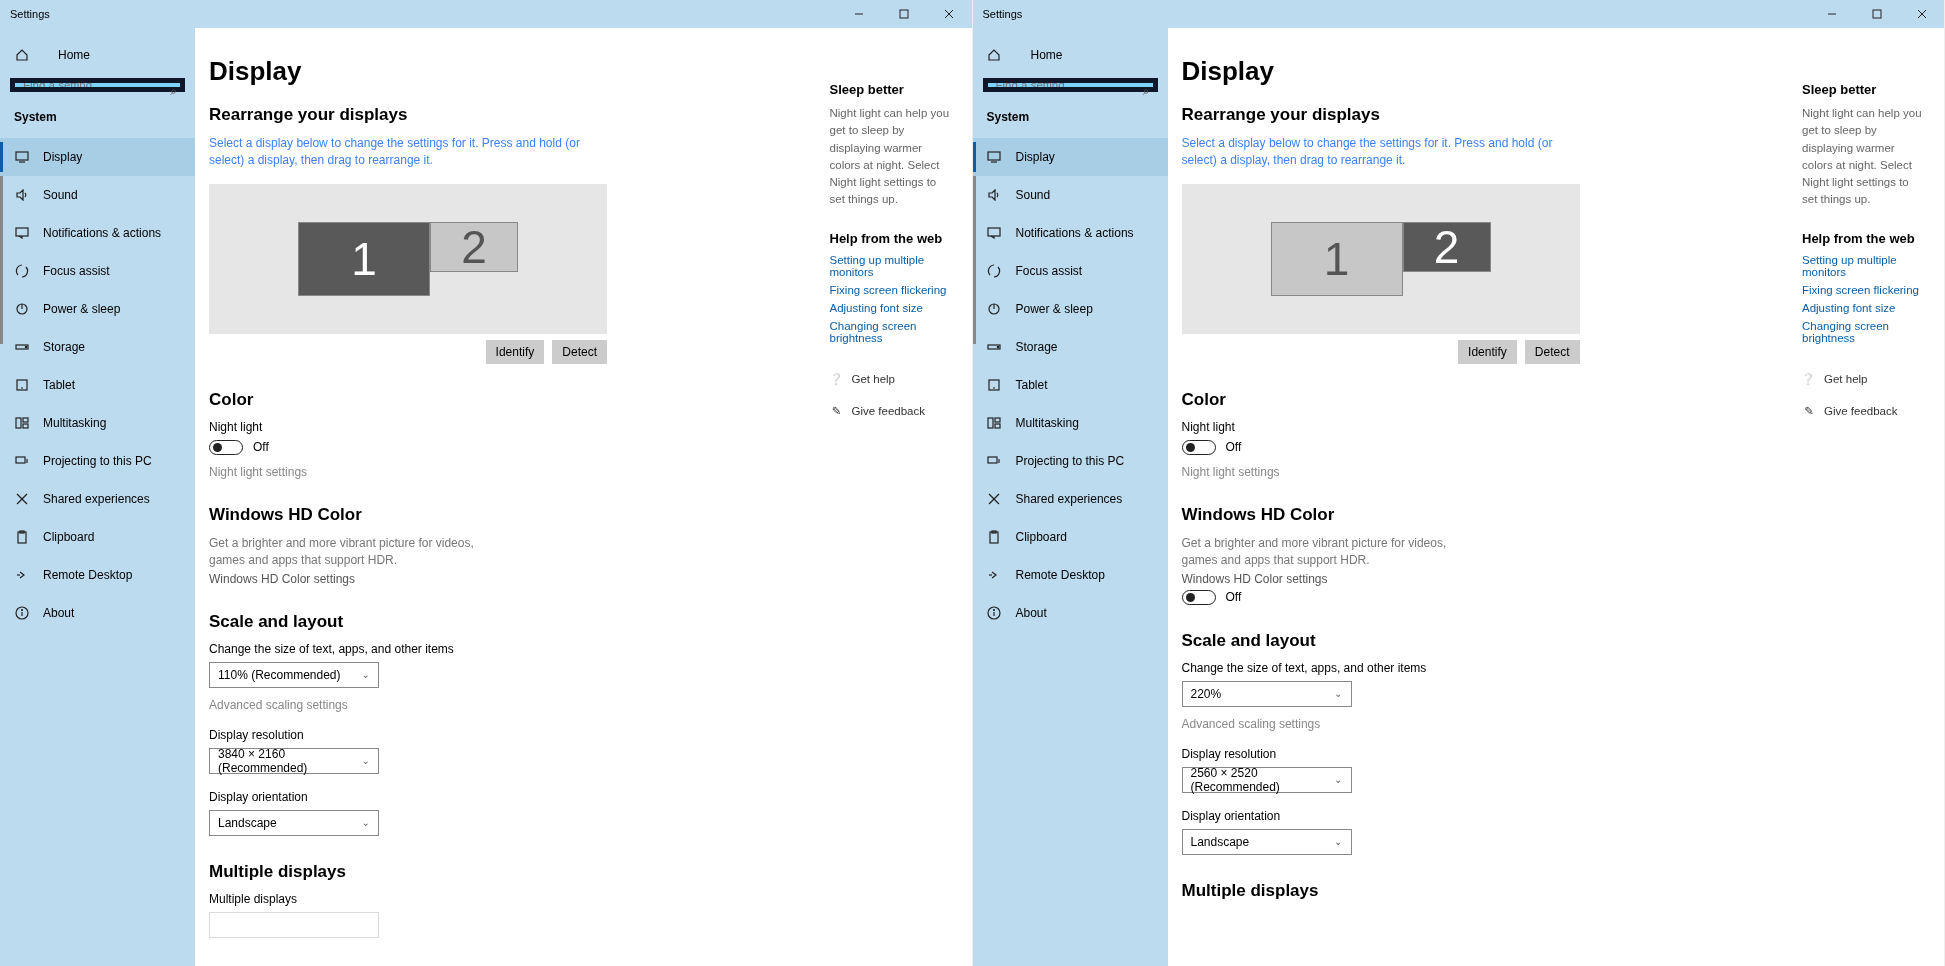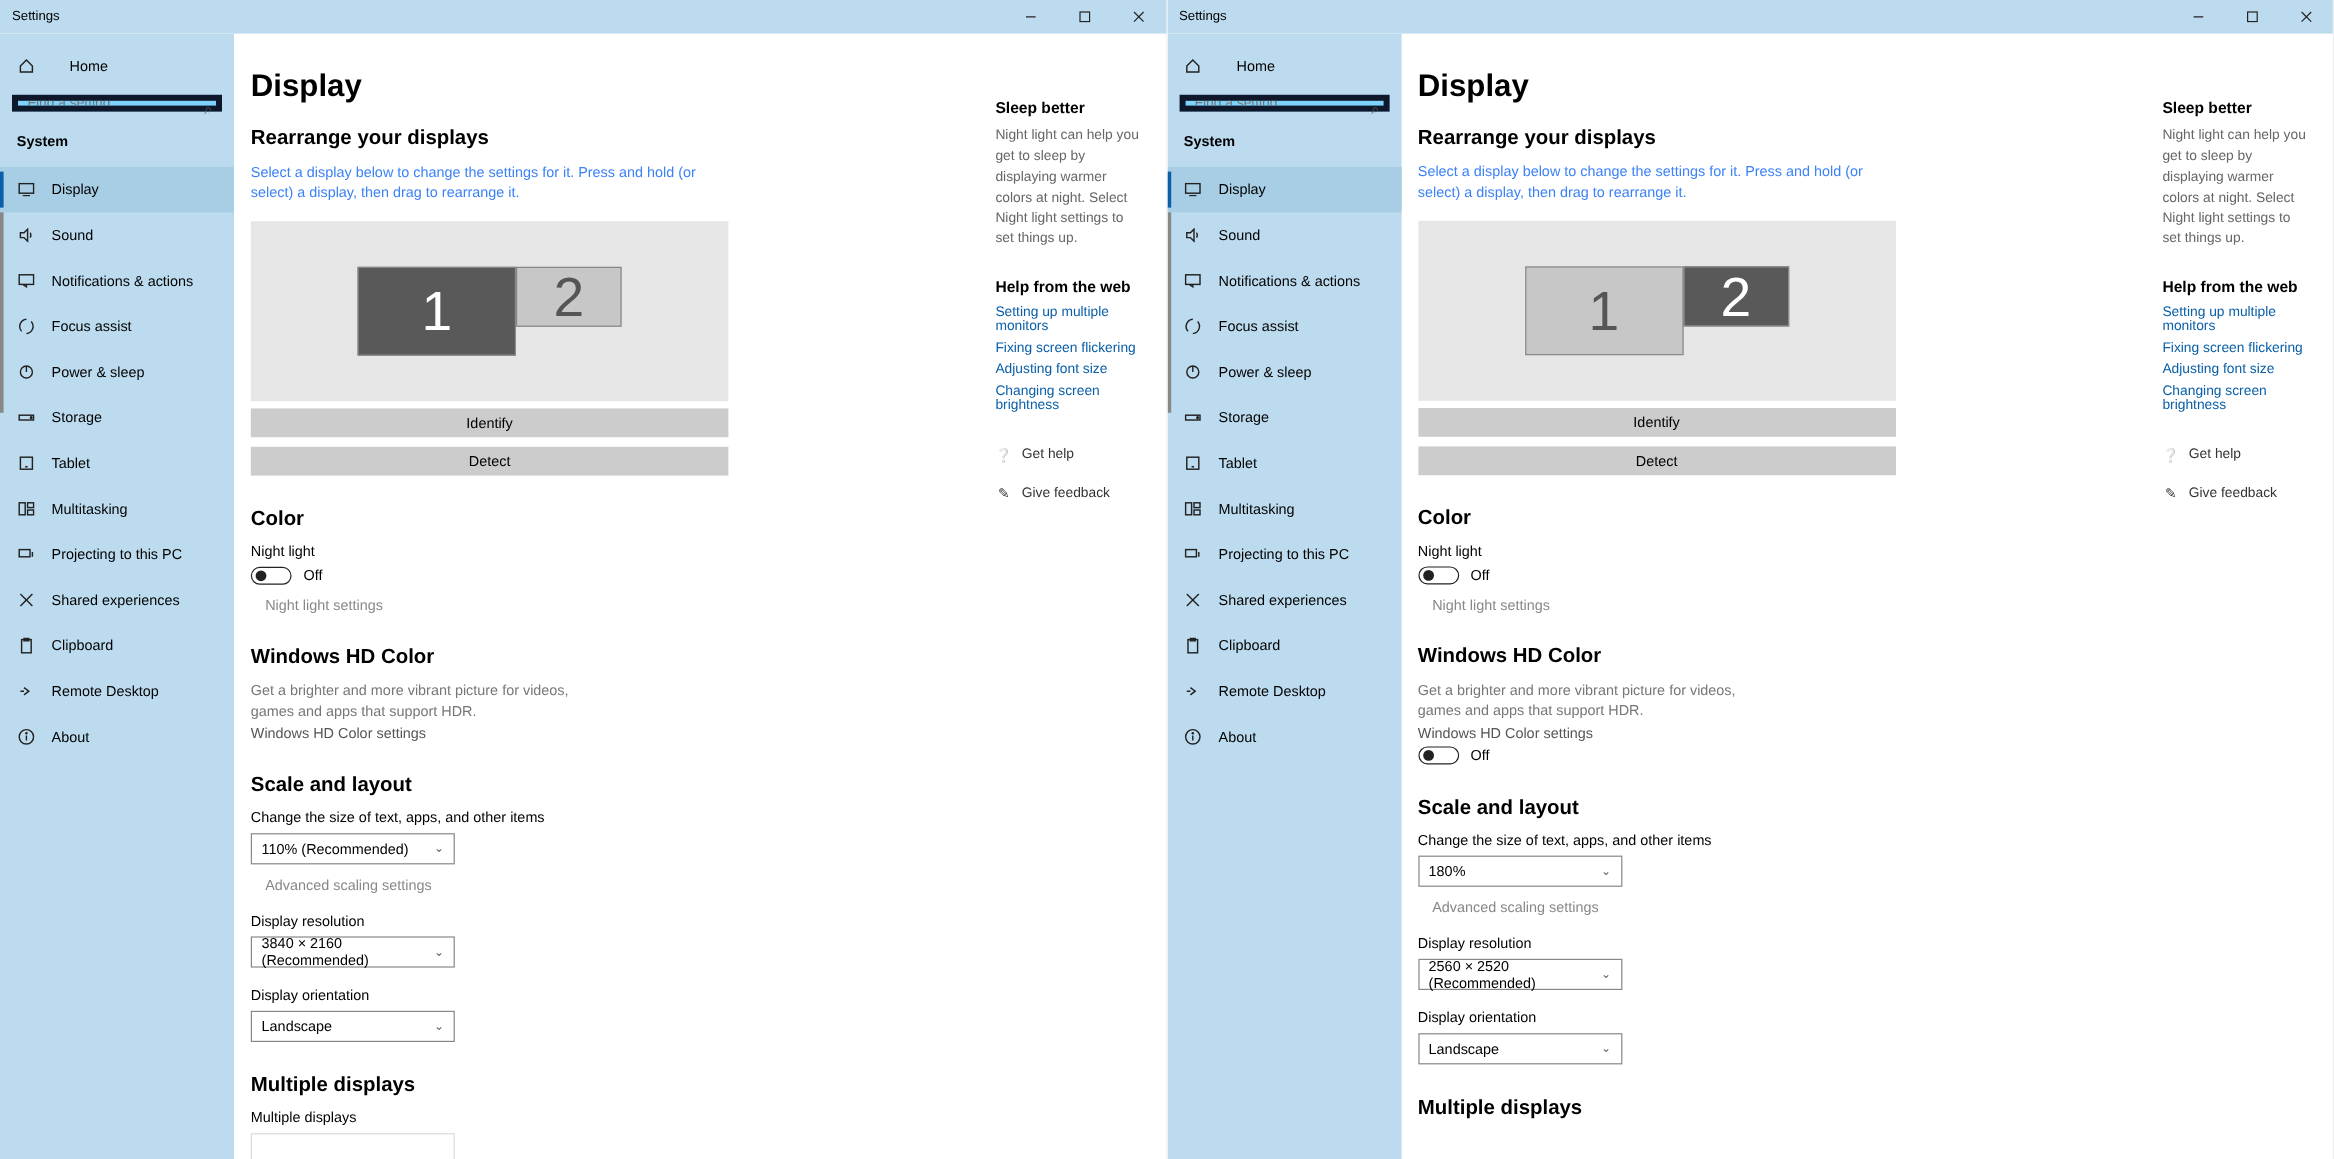--- a/index.html
+++ b/index.html
@@ -36,29 +36,29 @@
   .main::-webkit-scrollbar-thumb { background:#ccc;}
   h1.page-title { font-size: 26px; font-weight:600; margin-bottom: 18px;}
   h2.sec { font-size: 17px; font-weight:600; margin-top: 26px; margin-bottom: 10px;}
   .desc { font-size: 12px; color:#3b82f6; line-height:1.45; max-width: 400px;}
 
   
   .arrange { background:#e6e6e6; height: 150px; margin-top: 14px; width: 398px; position:relative; display:flex; align-items:center; justify-content:center;}
   .mon { display:flex; align-items:center; justify-content:center; font-size: 46px; font-weight:300; color:#fff; border:1px solid #888;}
   .mon.dark { background:#595959; color:#fff;}
   .mon.light { background:#c7c7c7; color:#555;}
-  .arrbtns { display:flex; gap:8px; justify-content:flex-end; width:398px; margin-top: 6px; flex-direction: column;}
+  .arrbtns { display:flex; gap:8px; justify-content:flex-end; width:398px; margin-top: 6px;}
   .btn { background:#ccc; border:none; height:24px; padding:0 10px; font-size:12px; cursor:pointer; min-width:52px;}
 
   .label { font-size: 12px; margin-top: 16px; margin-bottom:6px;}
   .toggle-row { display:flex; align-items:center; gap:10px; margin-top:4px;}
   .toggle { width:34px; height:15px; border:1px solid #222; border-radius:8px; position:relative; background:#fff;}
   .toggle .knob { position:absolute; width:9px; height:9px; border-radius:50%; background:#222; top:2px; left:3px;}
   .link { color:#0a5fa8; font-size:12px; margin-top:10px; display:block; cursor:pointer;}
-  .muted-link { color:#888; font-size:12px; margin-top:10px; display:block; cursor:pointer;margin-left:12px;}
+  .muted-link { color:#888; font-size:12px; margin-top:10px; display:block; cursor:pointer;}
   .muted { color:#777; font-size:12px; line-height:1.45; max-width:280px;}
 
   .select { width:170px; height:26px; border:1px solid #888; background:#fff; display:flex; align-items:center; justify-content:space-between; padding:0 8px; font-size:12px; margin-top:2px; cursor:pointer;}
   .select .chev { font-size:10px; color:#666;}
 
   
   .info { width: 160px; padding: 54px 18px 0 18px; font-size:12px; flex-shrink:0;}
   .info h3 { font-size:13px; font-weight:600; margin-bottom:8px;}
   .info .para { color:#666; font-size:11.5px; line-height:1.5; margin-bottom:22px;}
   .info h3.h2 { margin-top: 10px;}
@@ -518,21 +518,21 @@
         <div class="toggle-row">
           <div class="toggle">
               <div class="knob"></div>
             </div>
           <span>Off</span>
         </div>
 
         <h2 class="sec">Scale and layout</h2>
         <div class="label" style="margin-top:8px">Change the size of text, apps, and other items</div>
         <div class="select">
-            <span>180%</span>
+            <span>220%</span>
             <span class="chev">⌄</span>
           </div>
         <span class="muted-link">Advanced scaling settings</span>
         <div class="label">Display resolution</div>
         <div class="select">
             <span>2560 × 2520 (Recommended)</span>
             <span class="chev">⌄</span>
           </div>
         <div class="label">Display orientation</div>
         <div class="select">

